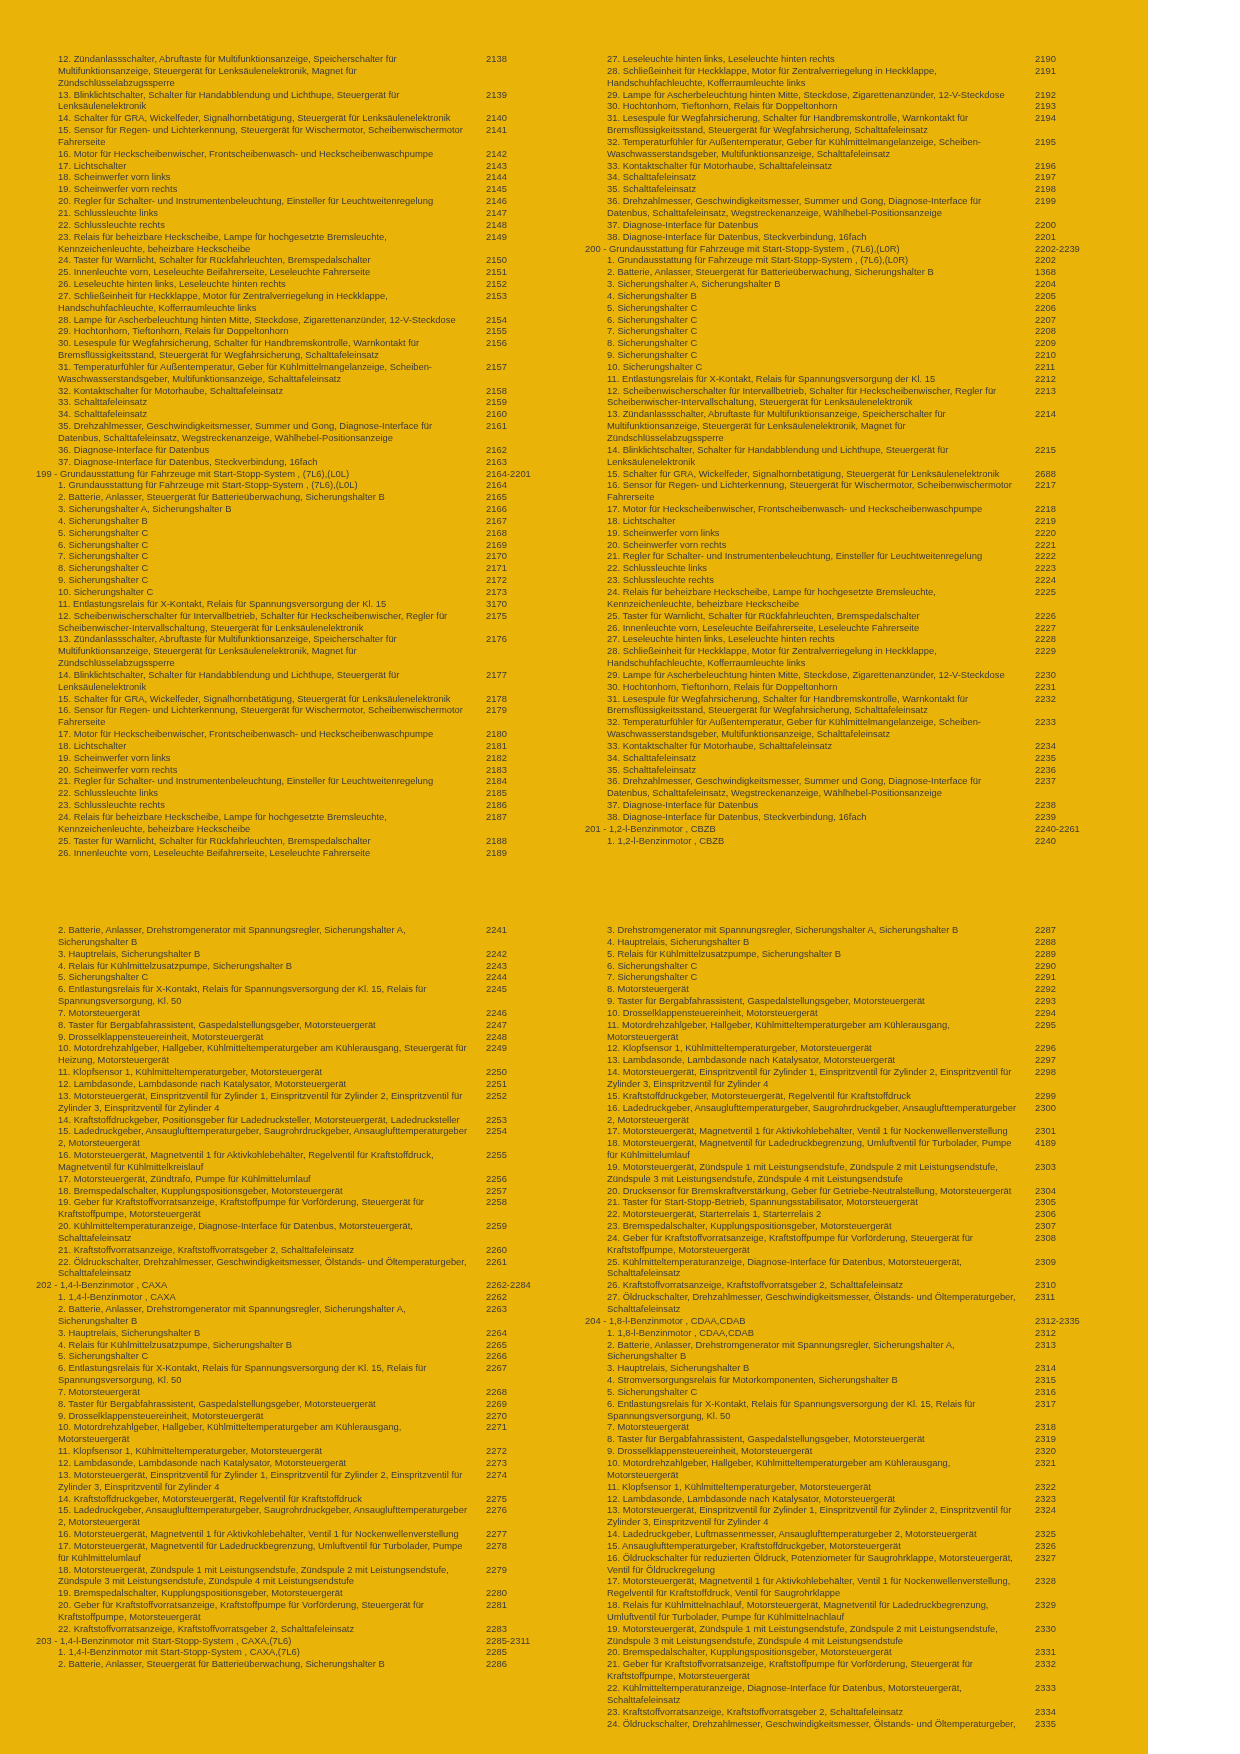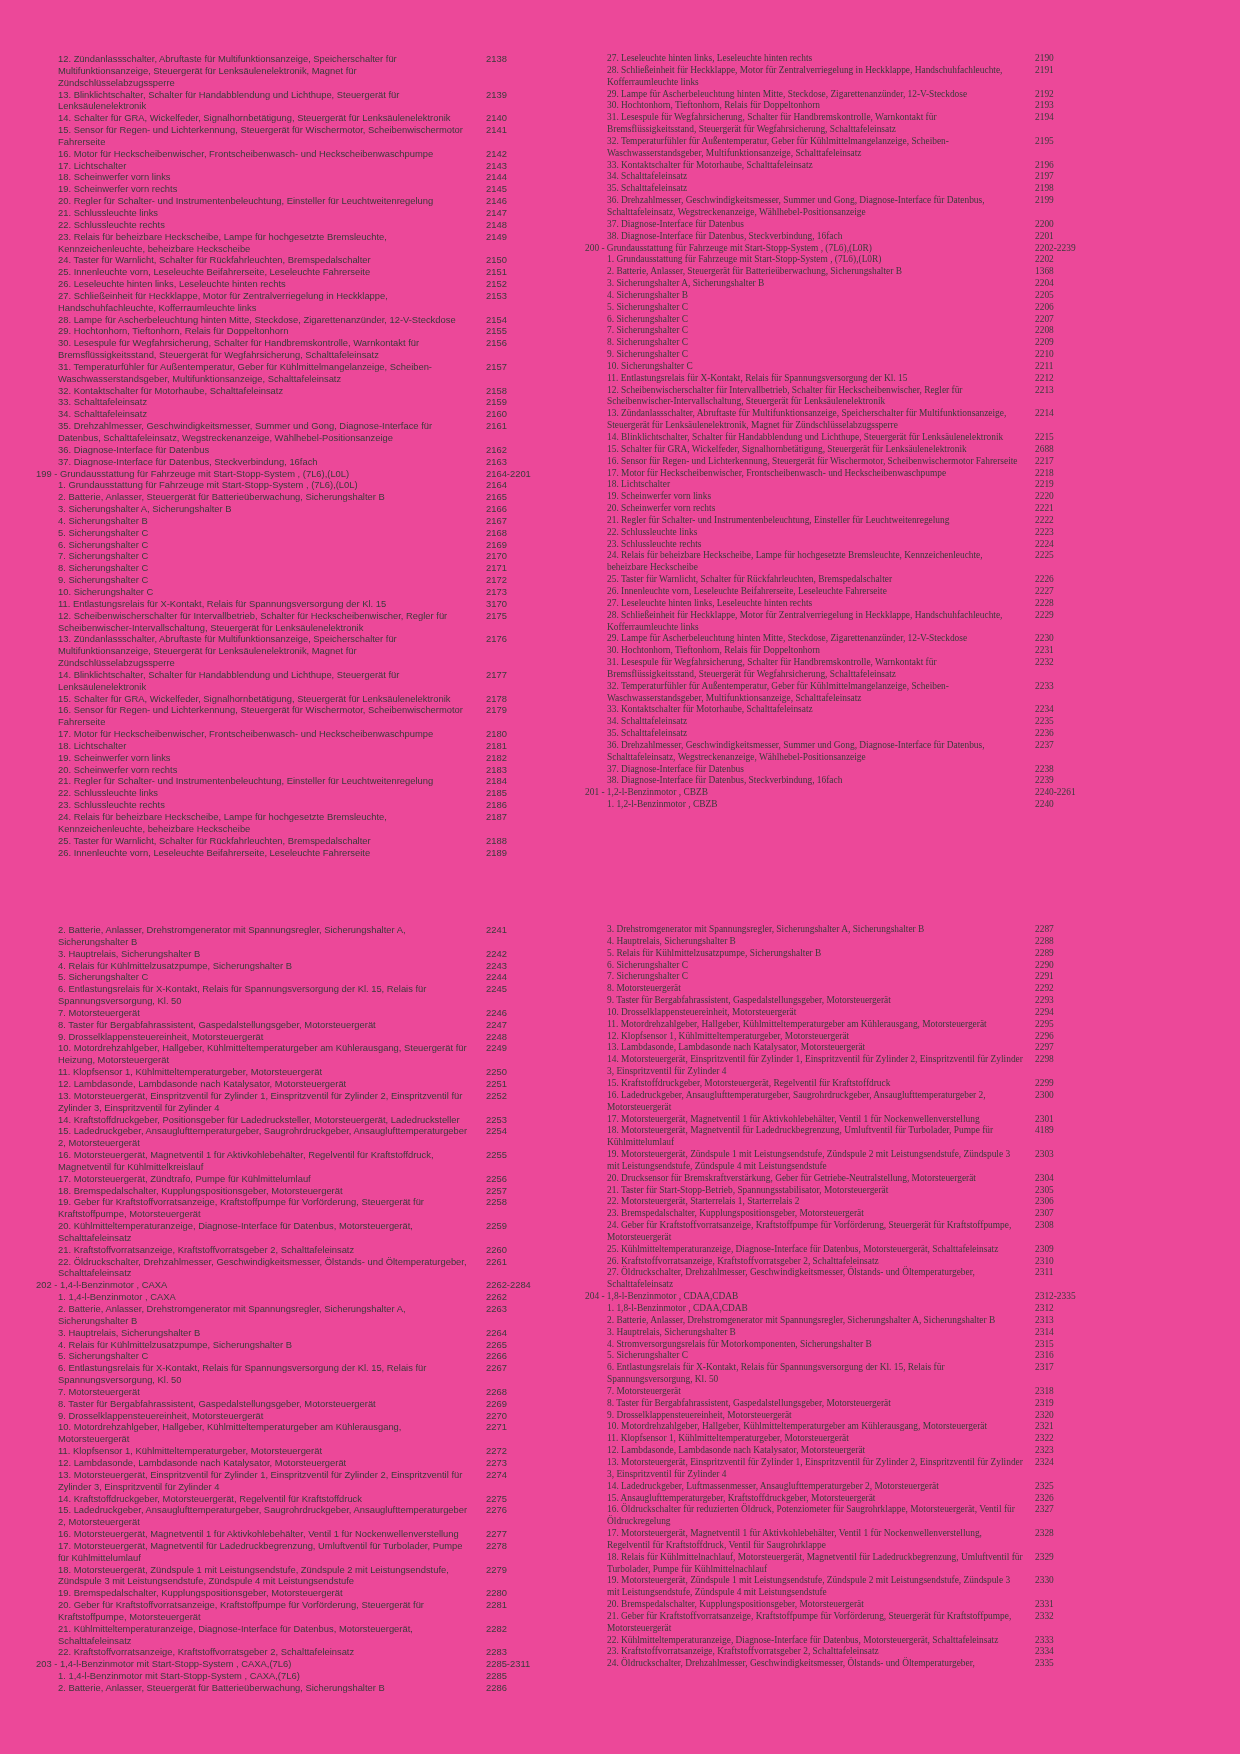--- a/index.html
+++ b/index.html
@@ -1,31 +1,31 @@
 <!DOCTYPE html>
 <html><head>
 <meta charset="utf-8">
 <style>
   html,body{margin:0;padding:0;background:#ffffff;}
   .page{
     position:relative;
-    width:1240px;height:1754px;
-    background:#ec4899;
+    width:1148px;height:1754px;
+    background:#eab308;
     font-family:"Liberation Sans","DejaVu Sans",sans-serif;
     font-size:9.4px;
     line-height:11.85px;
     color:#3b3b3b;
     overflow:hidden;
   }
   .block{position:absolute;left:0;right:0;}
   .block-top{top:53px;}
   .block-bottom{top:924px;}
   .col{position:absolute;width:500px;}
   .col-a{left:36px;}
-  .col-b{left:585px;font-family:Liberation Serif, serif;}
+  .col-b{left:585px;}
   .entry{display:flex;align-items:flex-start;}
   .entry .txt{flex:1 1 auto;padding-left:22px;}
   .entry.section .txt{padding-left:0;}
   .entry .code{flex:0 0 62px;padding-left:12px;box-sizing:border-box;white-space:nowrap;}
 </style>
 </head>
 <body>
 
 <div class="page">
   <div class="block block-top">
@@ -622,24 +622,20 @@
         </div>
         <div class="entry">
           <div class="txt">19. Bremspedalschalter, Kupplungspositionsgeber, Motorsteuergerät</div>
           <div class="code">2280</div>
         </div>
         <div class="entry">
           <div class="txt">20. Geber für Kraftstoffvorratsanzeige, Kraftstoffpumpe für Vorförderung, Steuergerät für Kraftstoffpumpe, Motorsteuergerät</div>
           <div class="code">2281</div>
         </div>
         <div class="entry">
-          <div class="txt">21. Kühlmitteltemperaturanzeige, Diagnose-Interface für Datenbus, Motorsteuergerät, Schalttafeleinsatz</div>
-          <div class="code">2282</div>
-        </div>
-        <div class="entry">
           <div class="txt">22. Kraftstoffvorratsanzeige, Kraftstoffvorratsgeber 2, Schalttafeleinsatz</div>
           <div class="code">2283</div>
         </div>
         <div class="entry section">
           <div class="txt">203 -  1,4-l-Benzinmotor mit Start-Stopp-System , CAXA,(7L6)</div>
           <div class="code">2285-2311</div>
         </div>
         <div class="entry">
           <div class="txt">1.  1,4-l-Benzinmotor mit Start-Stopp-System , CAXA,(7L6)</div>
           <div class="code">2285</div>

